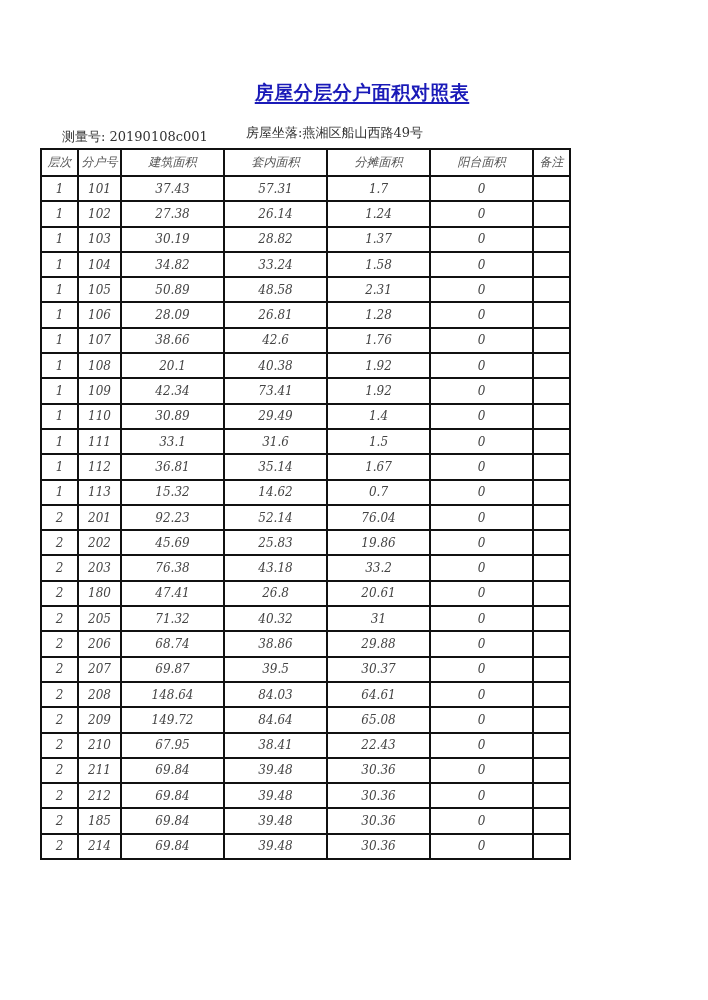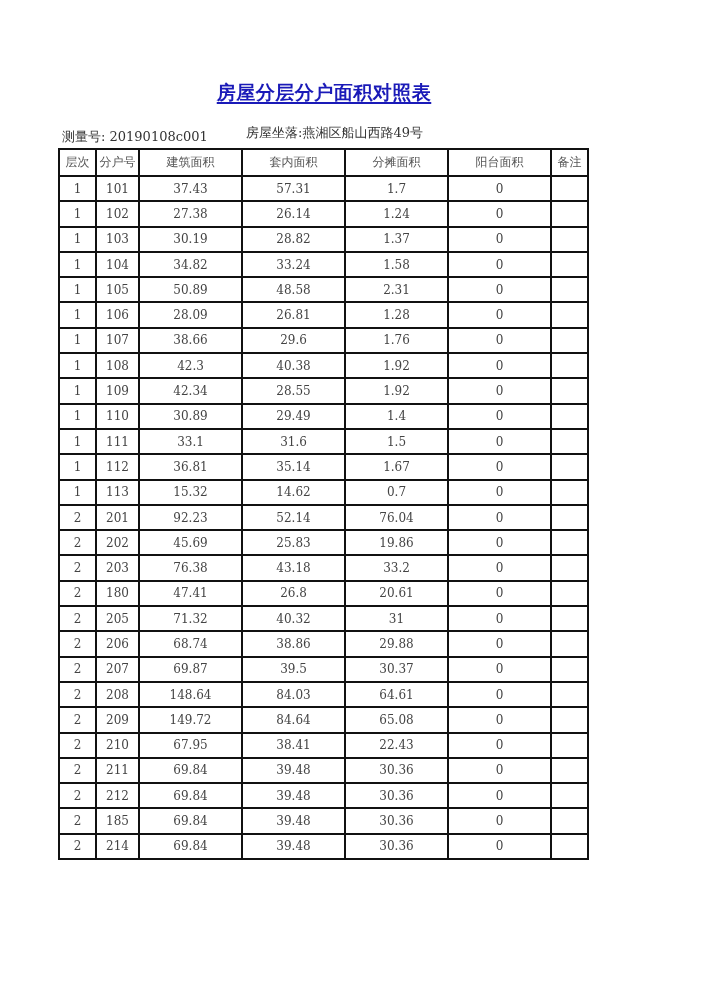--- a/index.html
+++ b/index.html
@@ -19,20 +19,21 @@
       position: absolute;
       left: 0;
       width: 648px;
       top: 80px;
       text-align: center;
       font-family: "DejaVu Sans", "Liberation Sans", sans-serif;
       font-weight: bold;
       font-size: 19px;
       color: #1a1ab8;
       letter-spacing: 0.5px;
+      padding-left: 38px;
     }
     .title span {
       text-decoration: underline;
       text-decoration-thickness: 2px;
       text-underline-offset: 3px;
     }
     .meta {
       position: absolute;
       top: 124px;
       left: 62px;
@@ -46,27 +47,28 @@
       top: 4px;
     }
     .meta .address {
       position: absolute;
       left: 184px;
       top: 0;
       text-align: right;
     }
     table.area-table {
       position: absolute;
-      left: 58px;
+      left: 40px;
       top: 148px;
       border-collapse: collapse;
       border: 2.5px solid #111;
       table-layout: fixed;
       font-size: 12px;
       color: #444;
+      font-style: italic;
     }
     table.area-table th,
     table.area-table td {
       border: 2px solid #111;
       text-align: center;
       padding: 0;
       height: 23.3px;
       font-weight: normal;
       white-space: nowrap;
       overflow: hidden;
@@ -174,39 +176,39 @@
         <td>28.09</td>
         <td>26.81</td>
         <td>1.28</td>
         <td>0</td>
         <td></td>
       </tr>
       <tr>
         <td>1</td>
         <td>107</td>
         <td>38.66</td>
-        <td>29.6</td>
+        <td>42.6</td>
         <td>1.76</td>
         <td>0</td>
         <td></td>
       </tr>
       <tr>
         <td>1</td>
         <td>108</td>
-        <td>42.3</td>
+        <td>20.1</td>
         <td>40.38</td>
         <td>1.92</td>
         <td>0</td>
         <td></td>
       </tr>
       <tr>
         <td>1</td>
         <td>109</td>
         <td>42.34</td>
-        <td>28.55</td>
+        <td>73.41</td>
         <td>1.92</td>
         <td>0</td>
         <td></td>
       </tr>
       <tr>
         <td>1</td>
         <td>110</td>
         <td>30.89</td>
         <td>29.49</td>
         <td>1.4</td>

